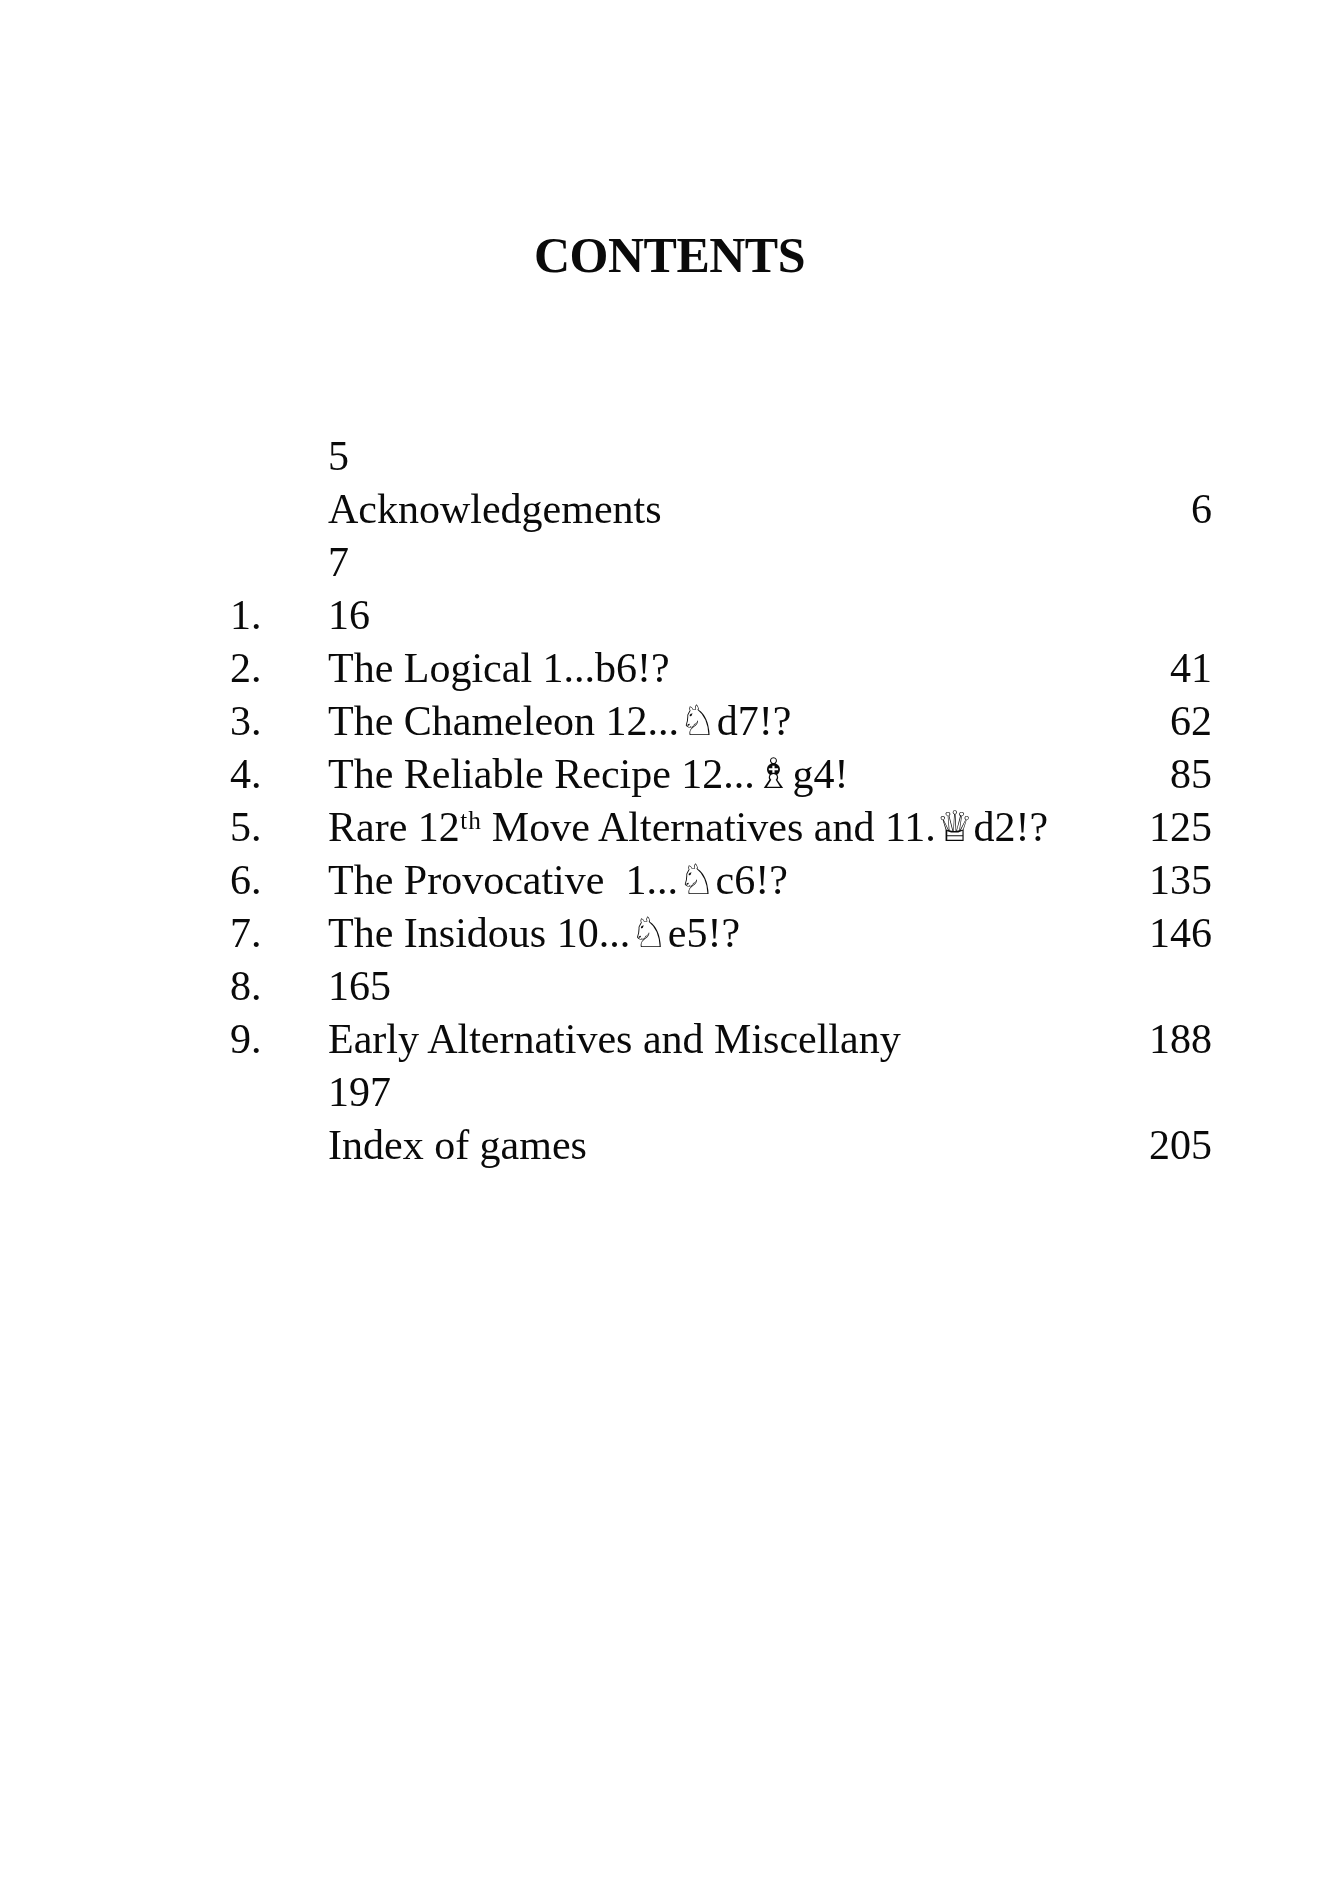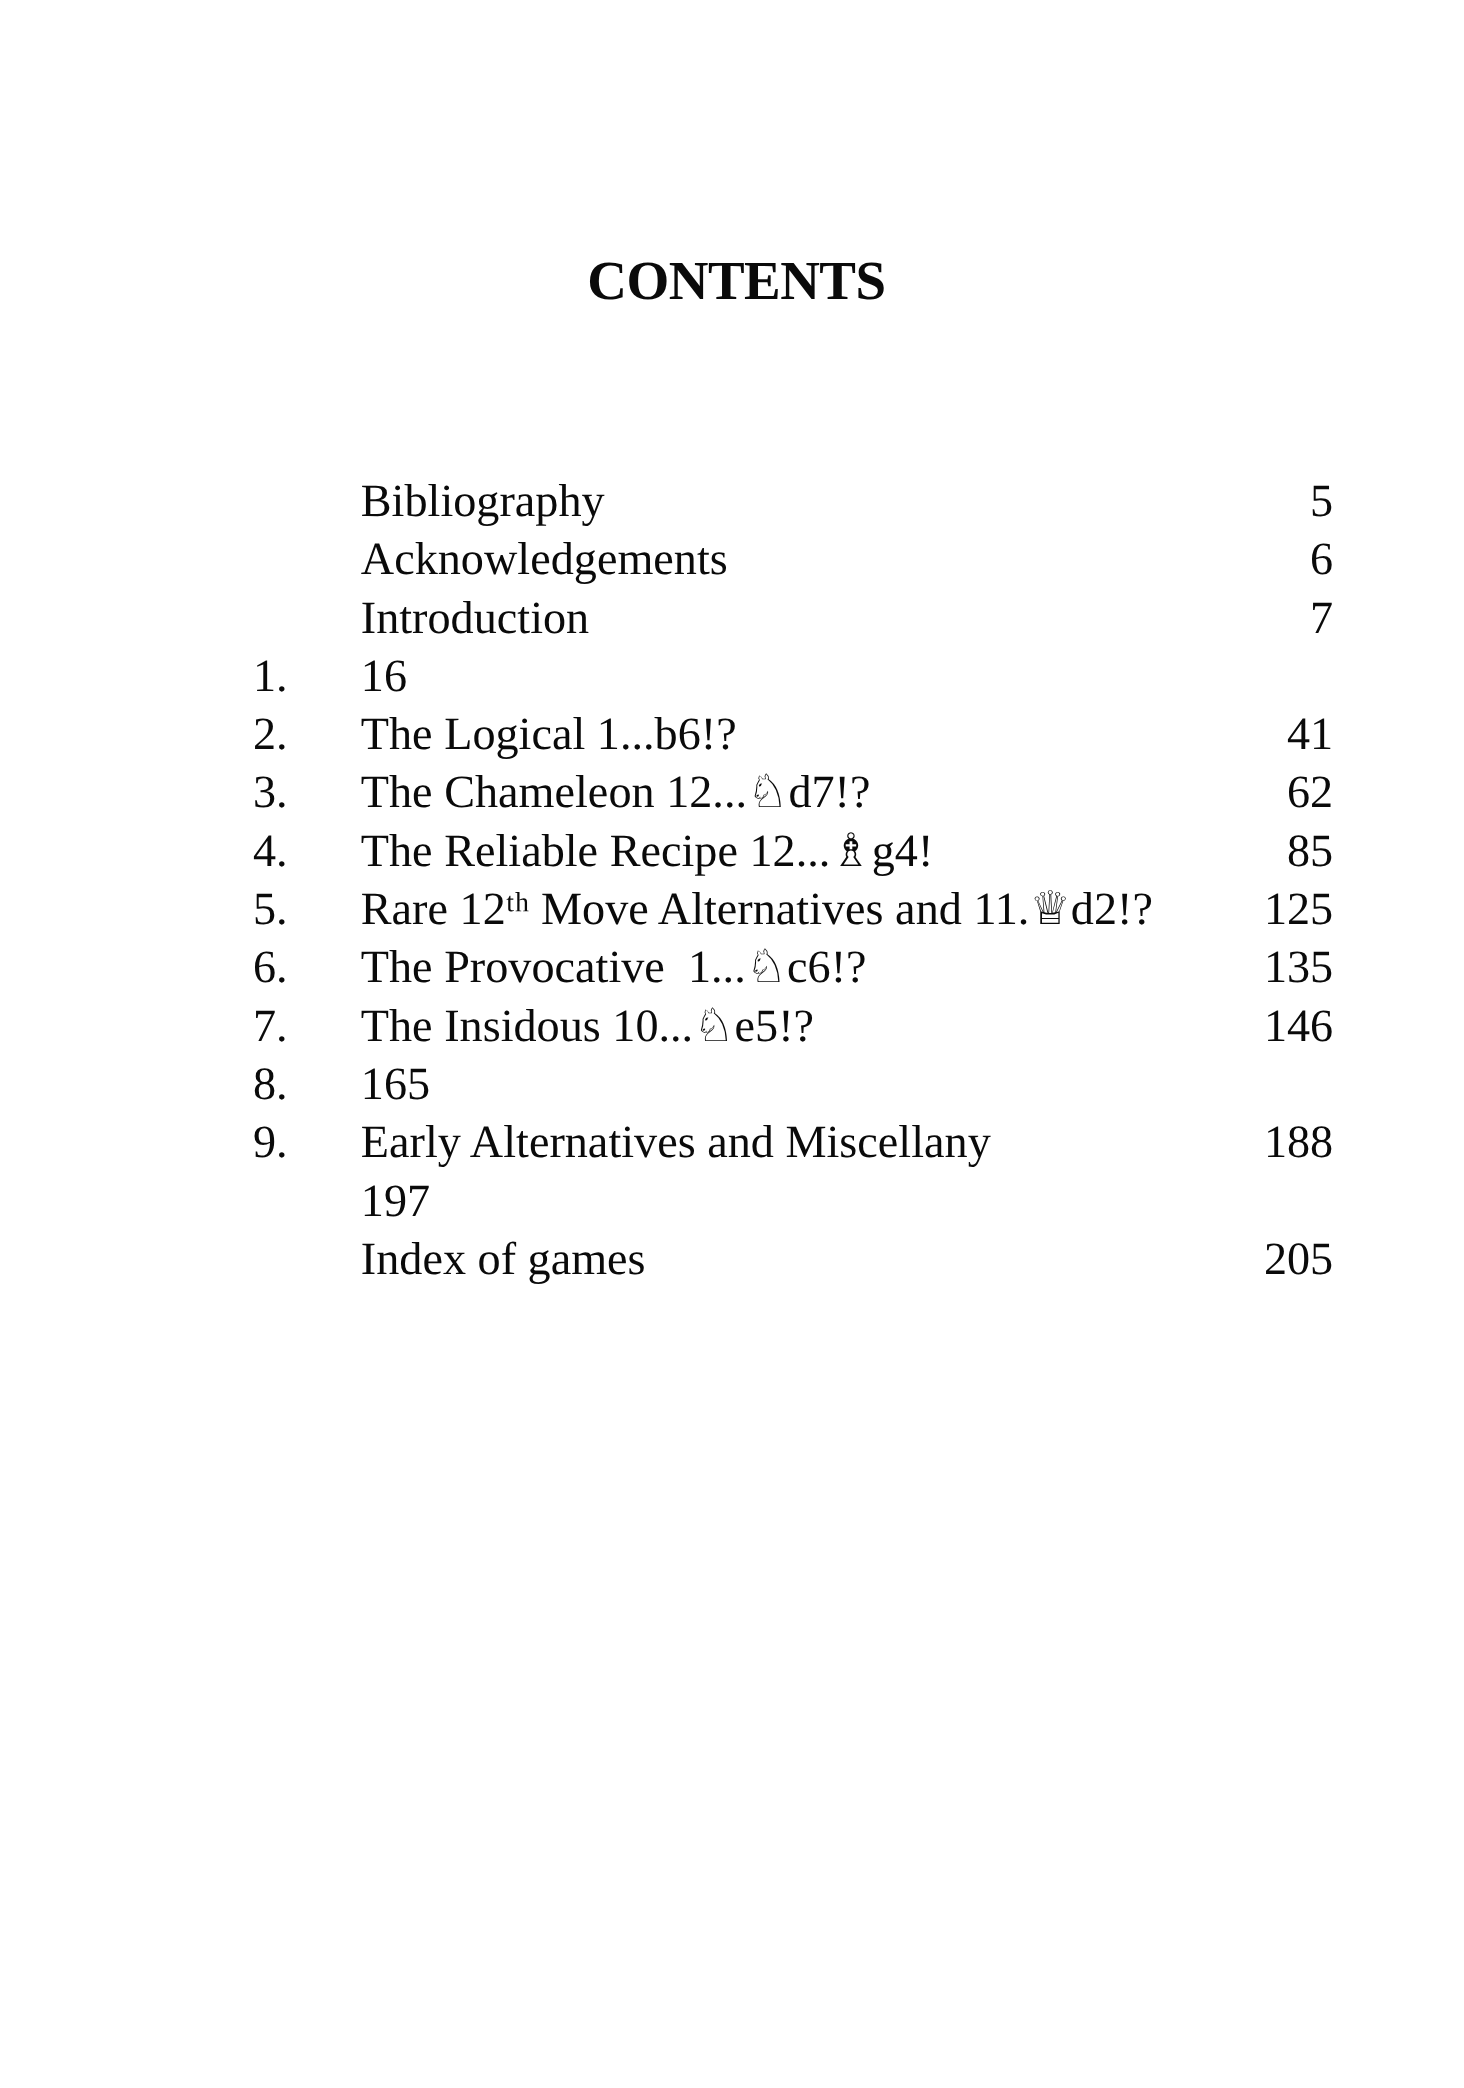--- a/index.html
+++ b/index.html
@@ -62,33 +62,31 @@
 <body>
 
 <div class="page">
 
   <h1 class="contents-title">CONTENTS</h1>
 
   <div class="toc">
 
     <div class="toc-row">
       <span class="toc-num"></span>
-      <span class="toc-title">Bibliography</span>
       <span class="toc-page">5</span>
     </div>
 
     <div class="toc-row">
       <span class="toc-num"></span>
       <span class="toc-title">Acknowledgements</span>
       <span class="toc-page">6</span>
     </div>
 
     <div class="toc-row">
       <span class="toc-num"></span>
-      <span class="toc-title">Introduction</span>
       <span class="toc-page">7</span>
     </div>
 
     <div class="toc-row">
       <span class="toc-num">1.</span>
       <span class="toc-page">16</span>
     </div>
 
     <div class="toc-row">
       <span class="toc-num">2.</span>

